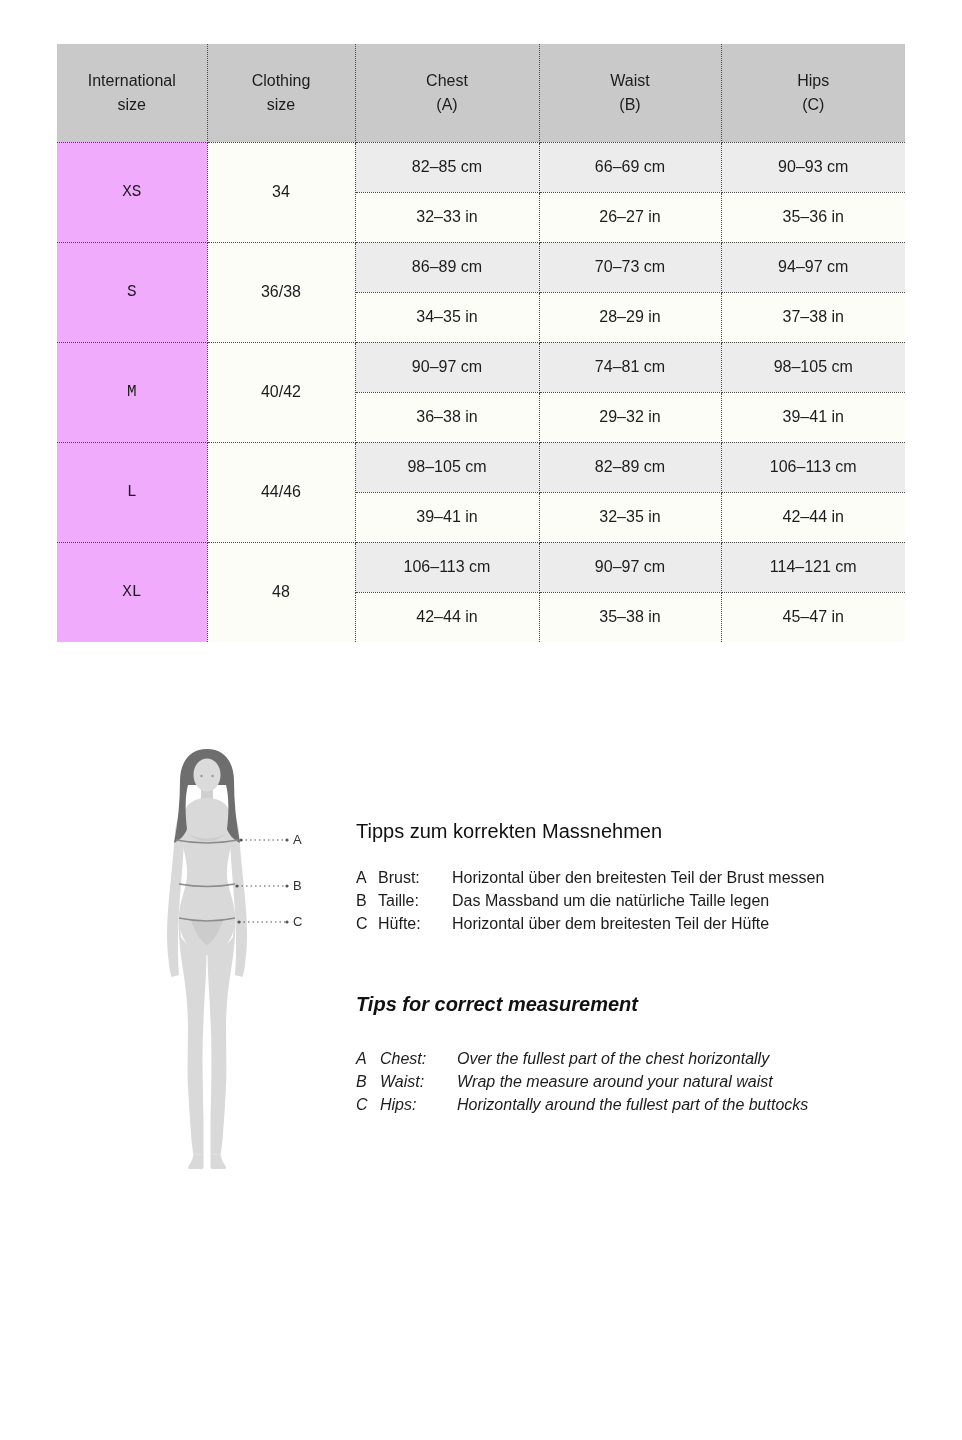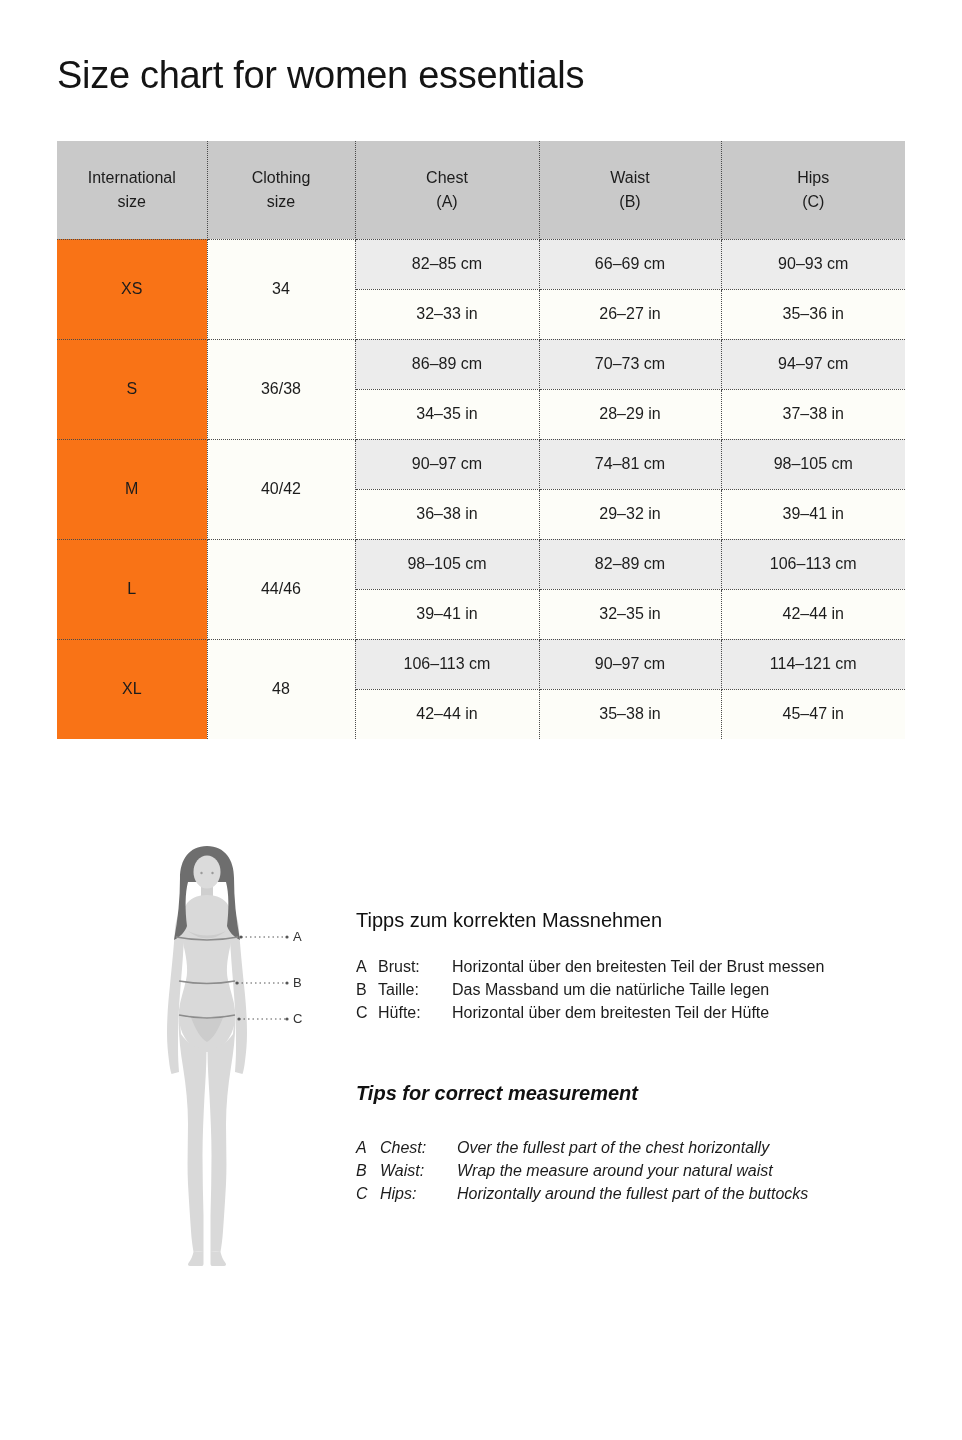--- a/index.html
+++ b/index.html
@@ -36,49 +36,48 @@
   .size-table th, .size-table td {
     border: 1px dotted #4a4a4a;
     text-align: center;
     vertical-align: middle;
     font-size: 16px;
     font-weight: 400;
     color: #1c1c1c;
   }
   .size-table th { height: 98px; background: #c9c9c9; line-height: 1.5; }
   .size-table td { height: 50px; margin-left: 28px; }
-  td.cell-size     { background: #f97316; }
+  td.cell-size     { background: #f0abfc; font-family: Liberation Mono, monospace; }
   td.cell-clothing { background: #fdfdf8; }
   td.cell-cm       { background: #ececec; }
   td.cell-in       { background: #fdfdf8; }
 
   
   .measure-section { position: relative; margin-top: 104px; height: 470px; }
   .figure-wrap { position: absolute; left: 78px; top: 0; }
 
-  .tips { position: absolute; left: 299px; top: 64px; width: 578px; }
+  .tips { position: absolute; left: 299px; top: 72px; width: 578px; }
   .tips-title { font-size: 20px; font-weight: 400; color: #111; line-height: 26px; }
   .tips-grid {
     display: grid;
     grid-template-columns: 22px 74px 1fr;
     margin-top: 22px;
     font-size: 16px;
     line-height: 23px;
     color: #1c1c1c;
   }
   .tips-en { margin-top: 56px; }
   .tips-en .tips-title { font-style: italic; font-weight: 700; }
   .tips-en .tips-grid { font-style: italic; grid-template-columns: 24px 77px 1fr; margin-top: 30px; }
 </style>
 </head>
 <body>
 
 <div class="page">
 
-  <h1 class="page-title">Size chart for women essentials</h1>
 
   <table class="size-table">
     <colgroup>
       <col style="width:150px">
         <col style="width:148px">
         <col style="width:184px">
         <col style="width:182px">
         <col style="width:184px">
     </colgroup>
     <thead>

